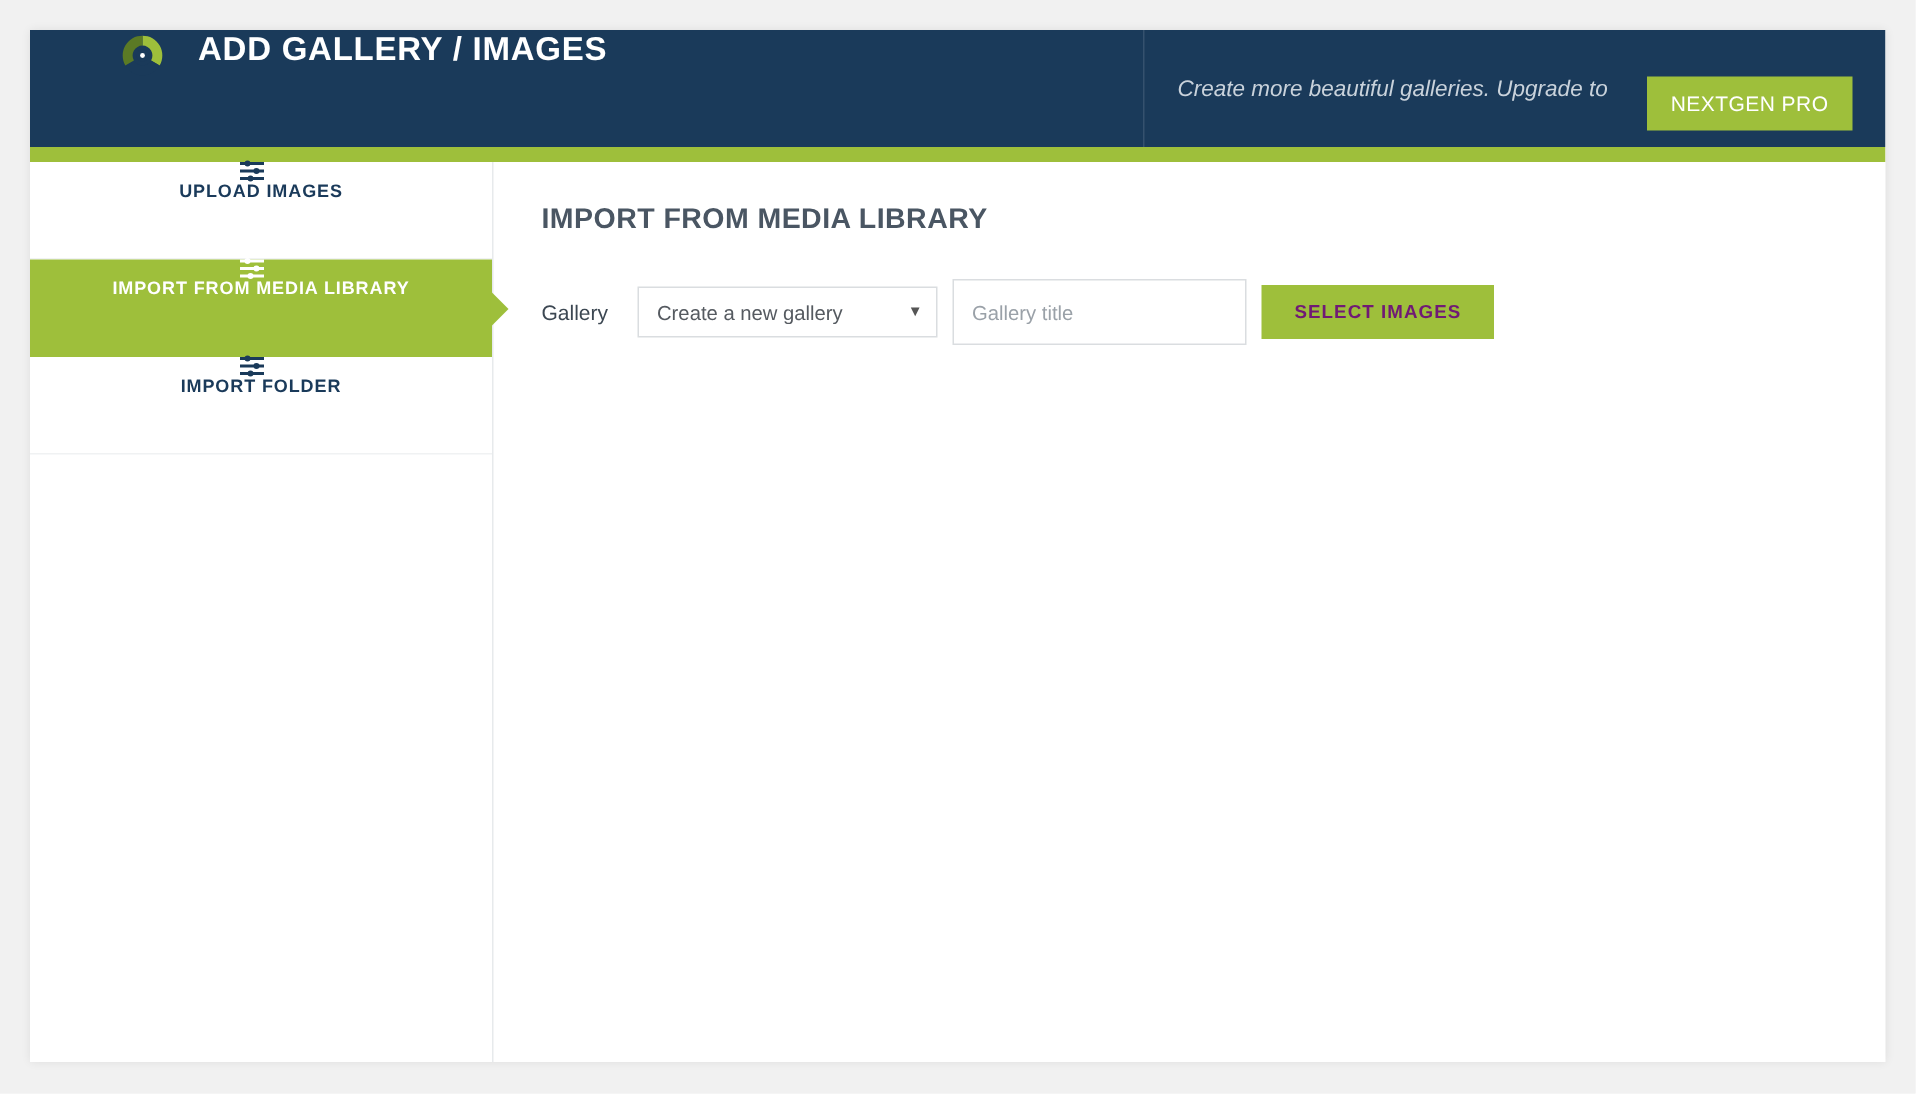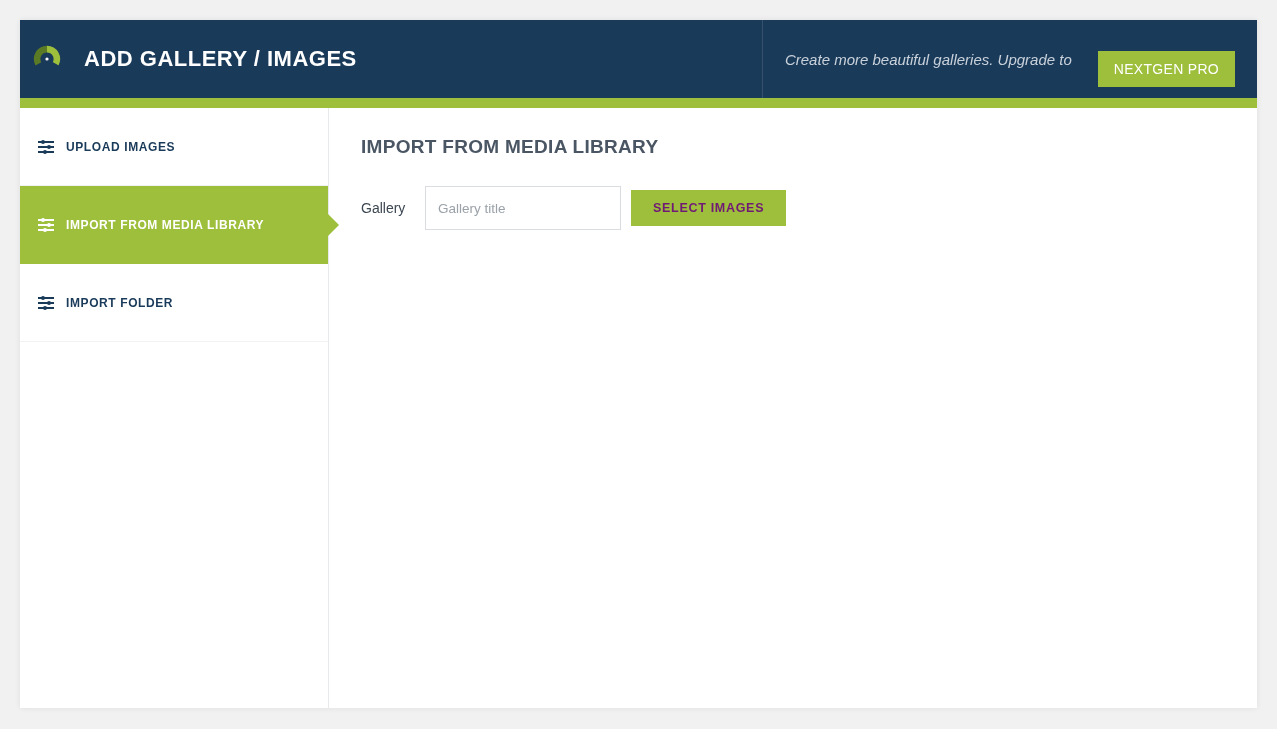--- a/index.html
+++ b/index.html
@@ -21,23 +21,24 @@
   
   .header {
     background: #1a3a5a;
     display: flex;
     align-items: stretch;
     height: 78px;
     position: relative;
   }
   .header-left {
     display: flex;
-    align-items: center;
+    align-items: flex-start;
     padding-left: 10px;
     flex: 1;
+    margin-left: 48px;
   }
   .header-right {
     display: flex;
     align-items: center;
     padding: 0 22px;
     border-left: 1px solid rgba(255,255,255,0.12);
   }
   .header-title {
     color: #fff;
     font-size: 22px;
@@ -77,30 +78,31 @@
     min-height: 600px;
   }
   .sidebar {
     width: 309px;
     border-right: 1px solid #e7eaec;
     background: #fff;
   }
   .side-item {
     display: flex;
     align-items: center;
-    height: 78px;
+    height: 65px;
     padding: 0 18px;
     border-bottom: 1px solid #f0f2f3;
     font-size: 12px;
     font-weight: 700;
     letter-spacing: 0.6px;
     color: #1a3a5a;
     cursor: pointer;
     position: relative;
     text-transform: uppercase;
+    flex-direction: column;
   }
   .side-item.active {
     background: #9ebf3b;
     color: #fff;
     border-bottom: none;
   }
   .side-item.active::after {
     content: "";
     position: absolute;
     right: -11px;
@@ -255,19 +257,25 @@
               <span></span>
             </span>
           <span>IMPORT FOLDER</span>
         </div>
       </div>
 
       <div class="content">
         <div class="content-title">IMPORT FROM MEDIA LIBRARY</div>
         <div class="form-row">
           <div class="form-label">Gallery</div>
+          <div class="select-wrap">
+            <select class="gallery-select">
+              <option>Create a new gallery</option>
+            </select>
+            <span class="select-caret">▼</span>
+          </div>
           <input class="title-input" type="text" placeholder="Gallery title" style="">
           <button class="select-images-btn">SELECT IMAGES</button>
         </div>
       </div>
     </div>
   </div>
 </div>
 
 </body></html>

